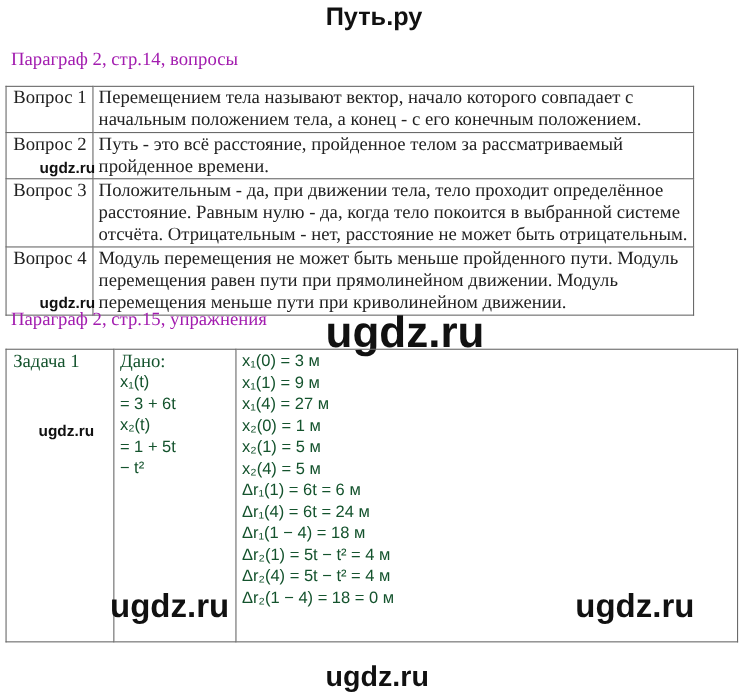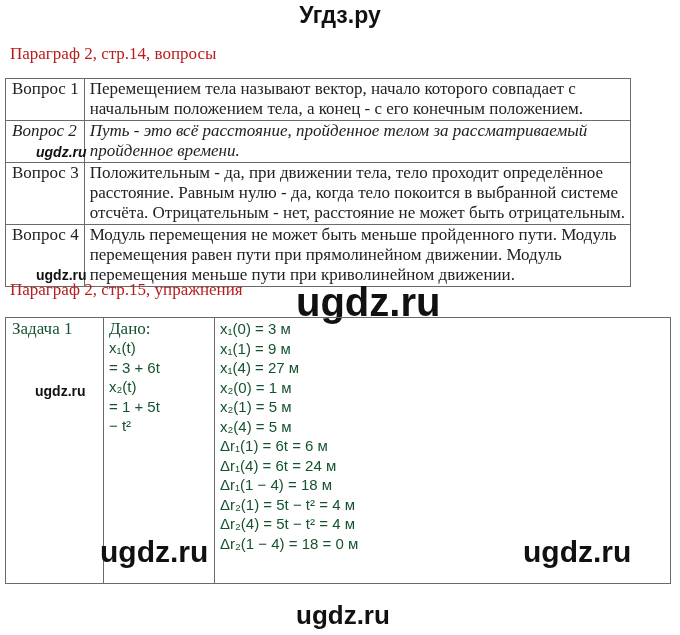--- a/index.html
+++ b/index.html
@@ -3,31 +3,31 @@
 <meta charset="utf-8">
 <style>
   html, body { margin: 0; padding: 0; background: #ffffff; }
   body { width: 680px; height: 635px; position: relative; overflow: hidden; color: #111; }
   .site-title {
     position: absolute; left: 0; top: 2px; width: 680px; text-align: center;
     font-family: "Liberation Sans", "DejaVu Sans", sans-serif; font-weight: bold; font-size: 23px; color: #111;
   }
   .section-heading {
     position: absolute; left: 10px;
-    font-family: "Liberation Serif", "DejaVu Serif", serif; font-size: 17px; color: #b91c1c;
+    font-family: "Liberation Serif", "DejaVu Serif", serif; font-size: 17px; color: #a21caf;
   }
   table.qa {
     position: absolute; left: 5px; top: 78px; width: 572px;
     border-collapse: collapse;
     font-family: "Liberation Serif", "DejaVu Serif", serif; font-size: 17px; line-height: 20px; color: #222;
   }
   table.qa td { border: 1.5px solid #6a6a6a; vertical-align: top; padding: 0 5px 1px 5px; position: relative; }
   table.qa td.label { width: 80px; padding-left: 6px; white-space: nowrap; }
   table.qa tr.r1 td { height: 40px; }
-  table.qa tr.r2 td { height: 38px; font-style: italic; }
+  table.qa tr.r2 td { height: 38px; }
   table.qa tr.r3 td { height: 60px; }
   table.qa tr.r4 td { height: 59px; }
   .line { display: block; white-space: nowrap; }
   .wm-small {
     position: absolute; font-family: "Liberation Sans", "DejaVu Sans", sans-serif; font-weight: bold;
     font-size: 14px; color: #111;
   }
   table.task {
     position: absolute; left: 5px; top: 317px; width: 666px; height: 267px;
     border-collapse: collapse;
@@ -40,21 +40,21 @@
   .math { font-family: Liberation Sans, sans-serif; font-size: 15px; line-height: 19.5px; display: block; white-space: nowrap; }
   .plain { font-family: "Liberation Serif", "DejaVu Serif", serif; font-size: 17px; line-height: 19px; display: block; }
   .wm-big {
     position: absolute; font-family: "Liberation Sans", "DejaVu Sans", sans-serif; font-weight: bold; color: #111;
     letter-spacing: 0px;
   }
 </style>
 </head>
 <body>
 
-<div class="site-title">Угдз.ру</div>
+<div class="site-title">Путь.ру</div>
 
 <div class="section-heading" style="top:44px;">Параграф 2, стр.14, вопросы</div>
 
 <table class="qa">
   <tbody>
       <tr class="r1">
     <td class="label">Вопрос 1</td>
     <td>
       <span class="line">Перемещением тела называют вектор, начало которого совпадает с</span>
       <span class="line">начальным положением тела, а конец - с его конечным положением.</span>

